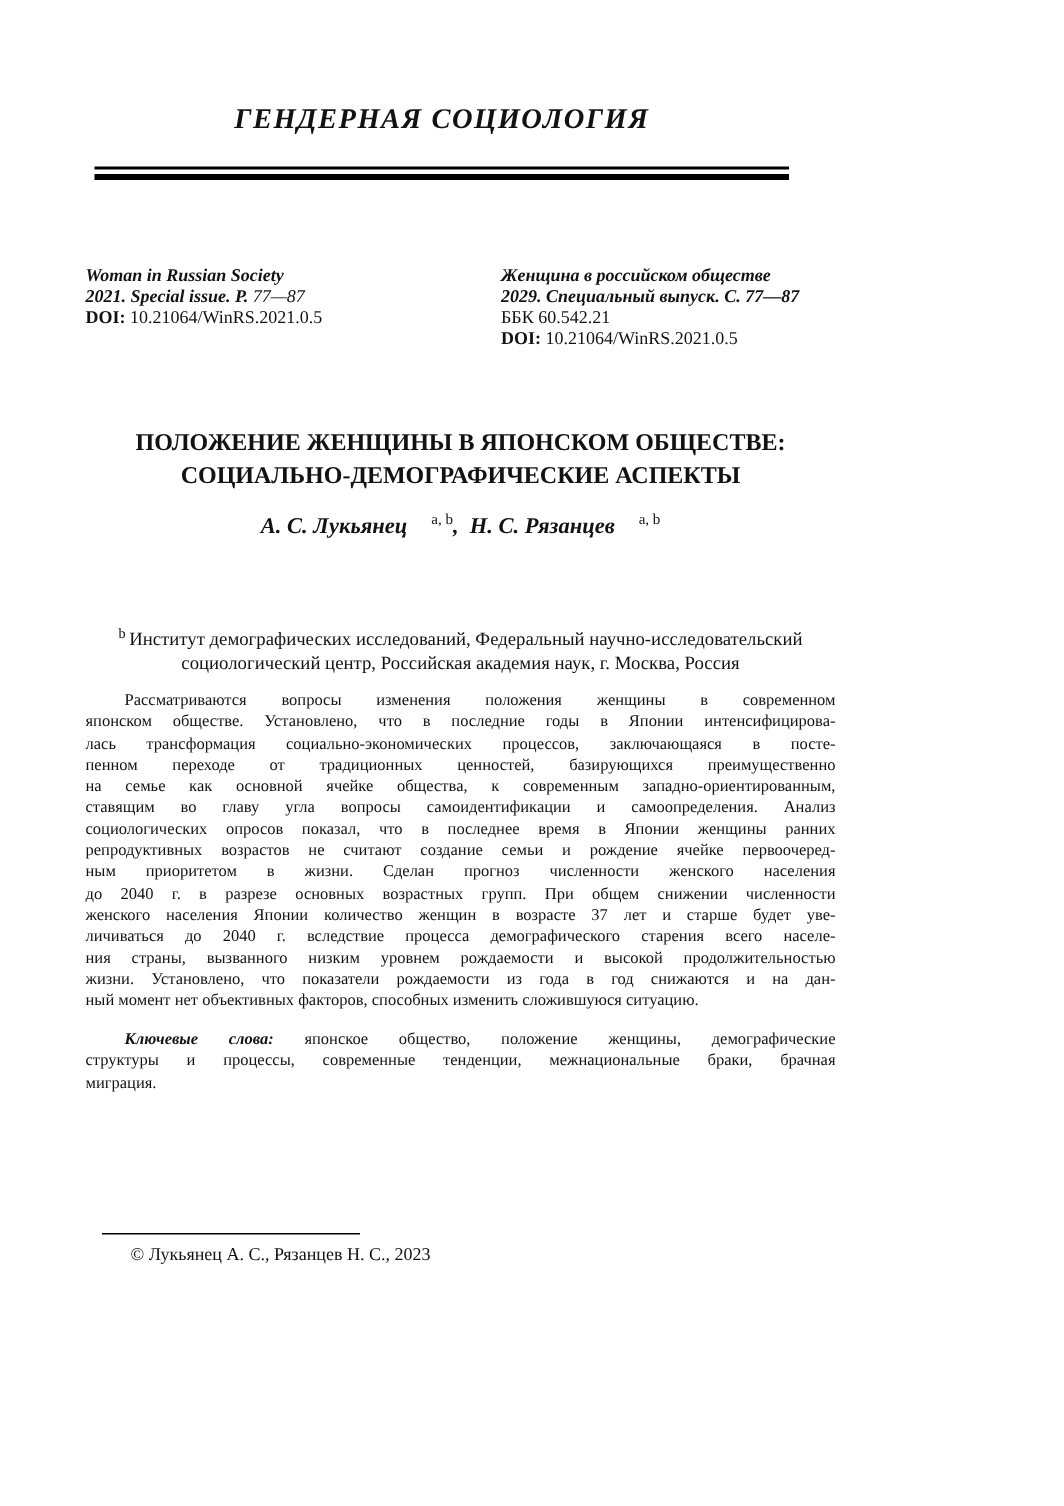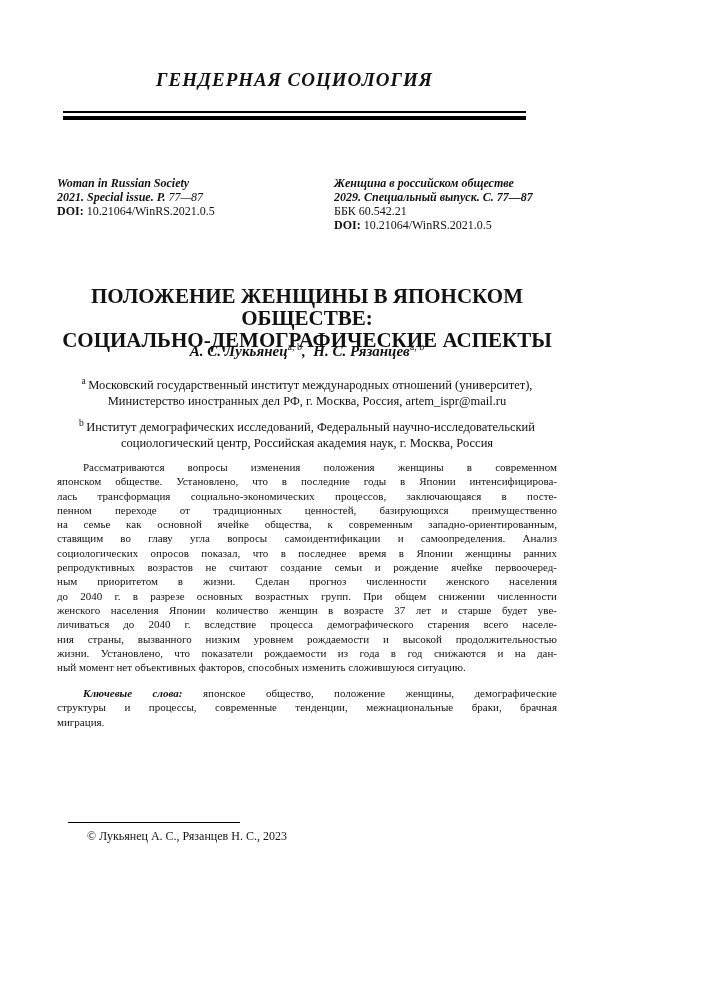--- a/index.html
+++ b/index.html
@@ -19,27 +19,27 @@
   }
   .header-rule{
     top:111px;left:63px;width:463px;height:3px;
     border-top:2px solid #000;border-bottom:4px solid #000;
   }
   .meta-block{top:176px;font-size:12px;line-height:14px;}
   .meta-left{left:57px;}
   .meta-right{left:334px;}
   .paper-title{
     top:285px;left:57px;width:500px;text-align:center;
-    font-size:21px;font-weight:bold;line-height:22px;
+    font-size:16px;font-weight:bold;line-height:22px;
   }
   .authors{
     top:341px;left:57px;width:500px;text-align:center;
     font-size:15px;
   }
-  .authors sup{font-size:10px;font-weight:normal;font-style:normal;}
+  .authors sup{font-size:10px;font-weight:normal;font-style:normal;margin-left:16px;}
   .aff{
     left:57px;width:500px;text-align:center;
     font-size:12.5px;line-height:15.5px;
   }
   .aff sup{font-size:9.5px;}
   .aff-a{top:374px;}
   .aff-b{top:416px;}
   .bodyblock{left:57px;width:500px;font-size:11px;line-height:14.3px;}
   .abstract{top:460px;}
   .keywords{top:686px;font-family:Liberation Serif, serif;}
@@ -71,24 +71,20 @@
     <div><span class="b">DOI:</span> <span>10.21064/WinRS.2021.0.5</span></div>
   </div>
 
   <div class="abs paper-title">
     <div>ПОЛОЖЕНИЕ ЖЕНЩИНЫ В ЯПОНСКОМ ОБЩЕСТВЕ:</div>
     <div>СОЦИАЛЬНО-ДЕМОГРАФИЧЕСКИЕ АСПЕКТЫ</div>
   </div>
 
   <div class="abs authors" id="authors"><span class="bi">А. С. Лукьянец</span><sup>a, b</sup><span class="bi">,&nbsp; </span><span class="bi">Н. С. Рязанцев</span><sup>a, b</sup></div>
 
-  <div class="abs aff aff-a" id="aff-0">
-      <div><sup>a </sup>Московский государственный институт международных отношений (университет),</div>
-      <div>Министерство иностранных дел РФ, г. Москва, Россия, artem_ispr@mail.ru</div>
-    </div>
   <div class="abs aff aff-b" id="aff-1">
       <div><sup>b </sup>Институт демографических исследований, Федеральный научно-исследовательский</div>
       <div>социологический центр, Российская академия наук, г. Москва, Россия</div>
     </div>
 
   <div class="abs bodyblock abstract" id="abstract">
       <div class="line first just">Рассматриваются вопросы изменения положения женщины в современном</div>
       <div class="line just">японском обществе. Установлено, что в последние годы в Японии интенсифицирова-</div>
       <div class="line just">лась трансформация социально-экономических процессов, заключающаяся в посте-</div>
       <div class="line just">пенном переходе от традиционных ценностей, базирующихся преимущественно</div>

